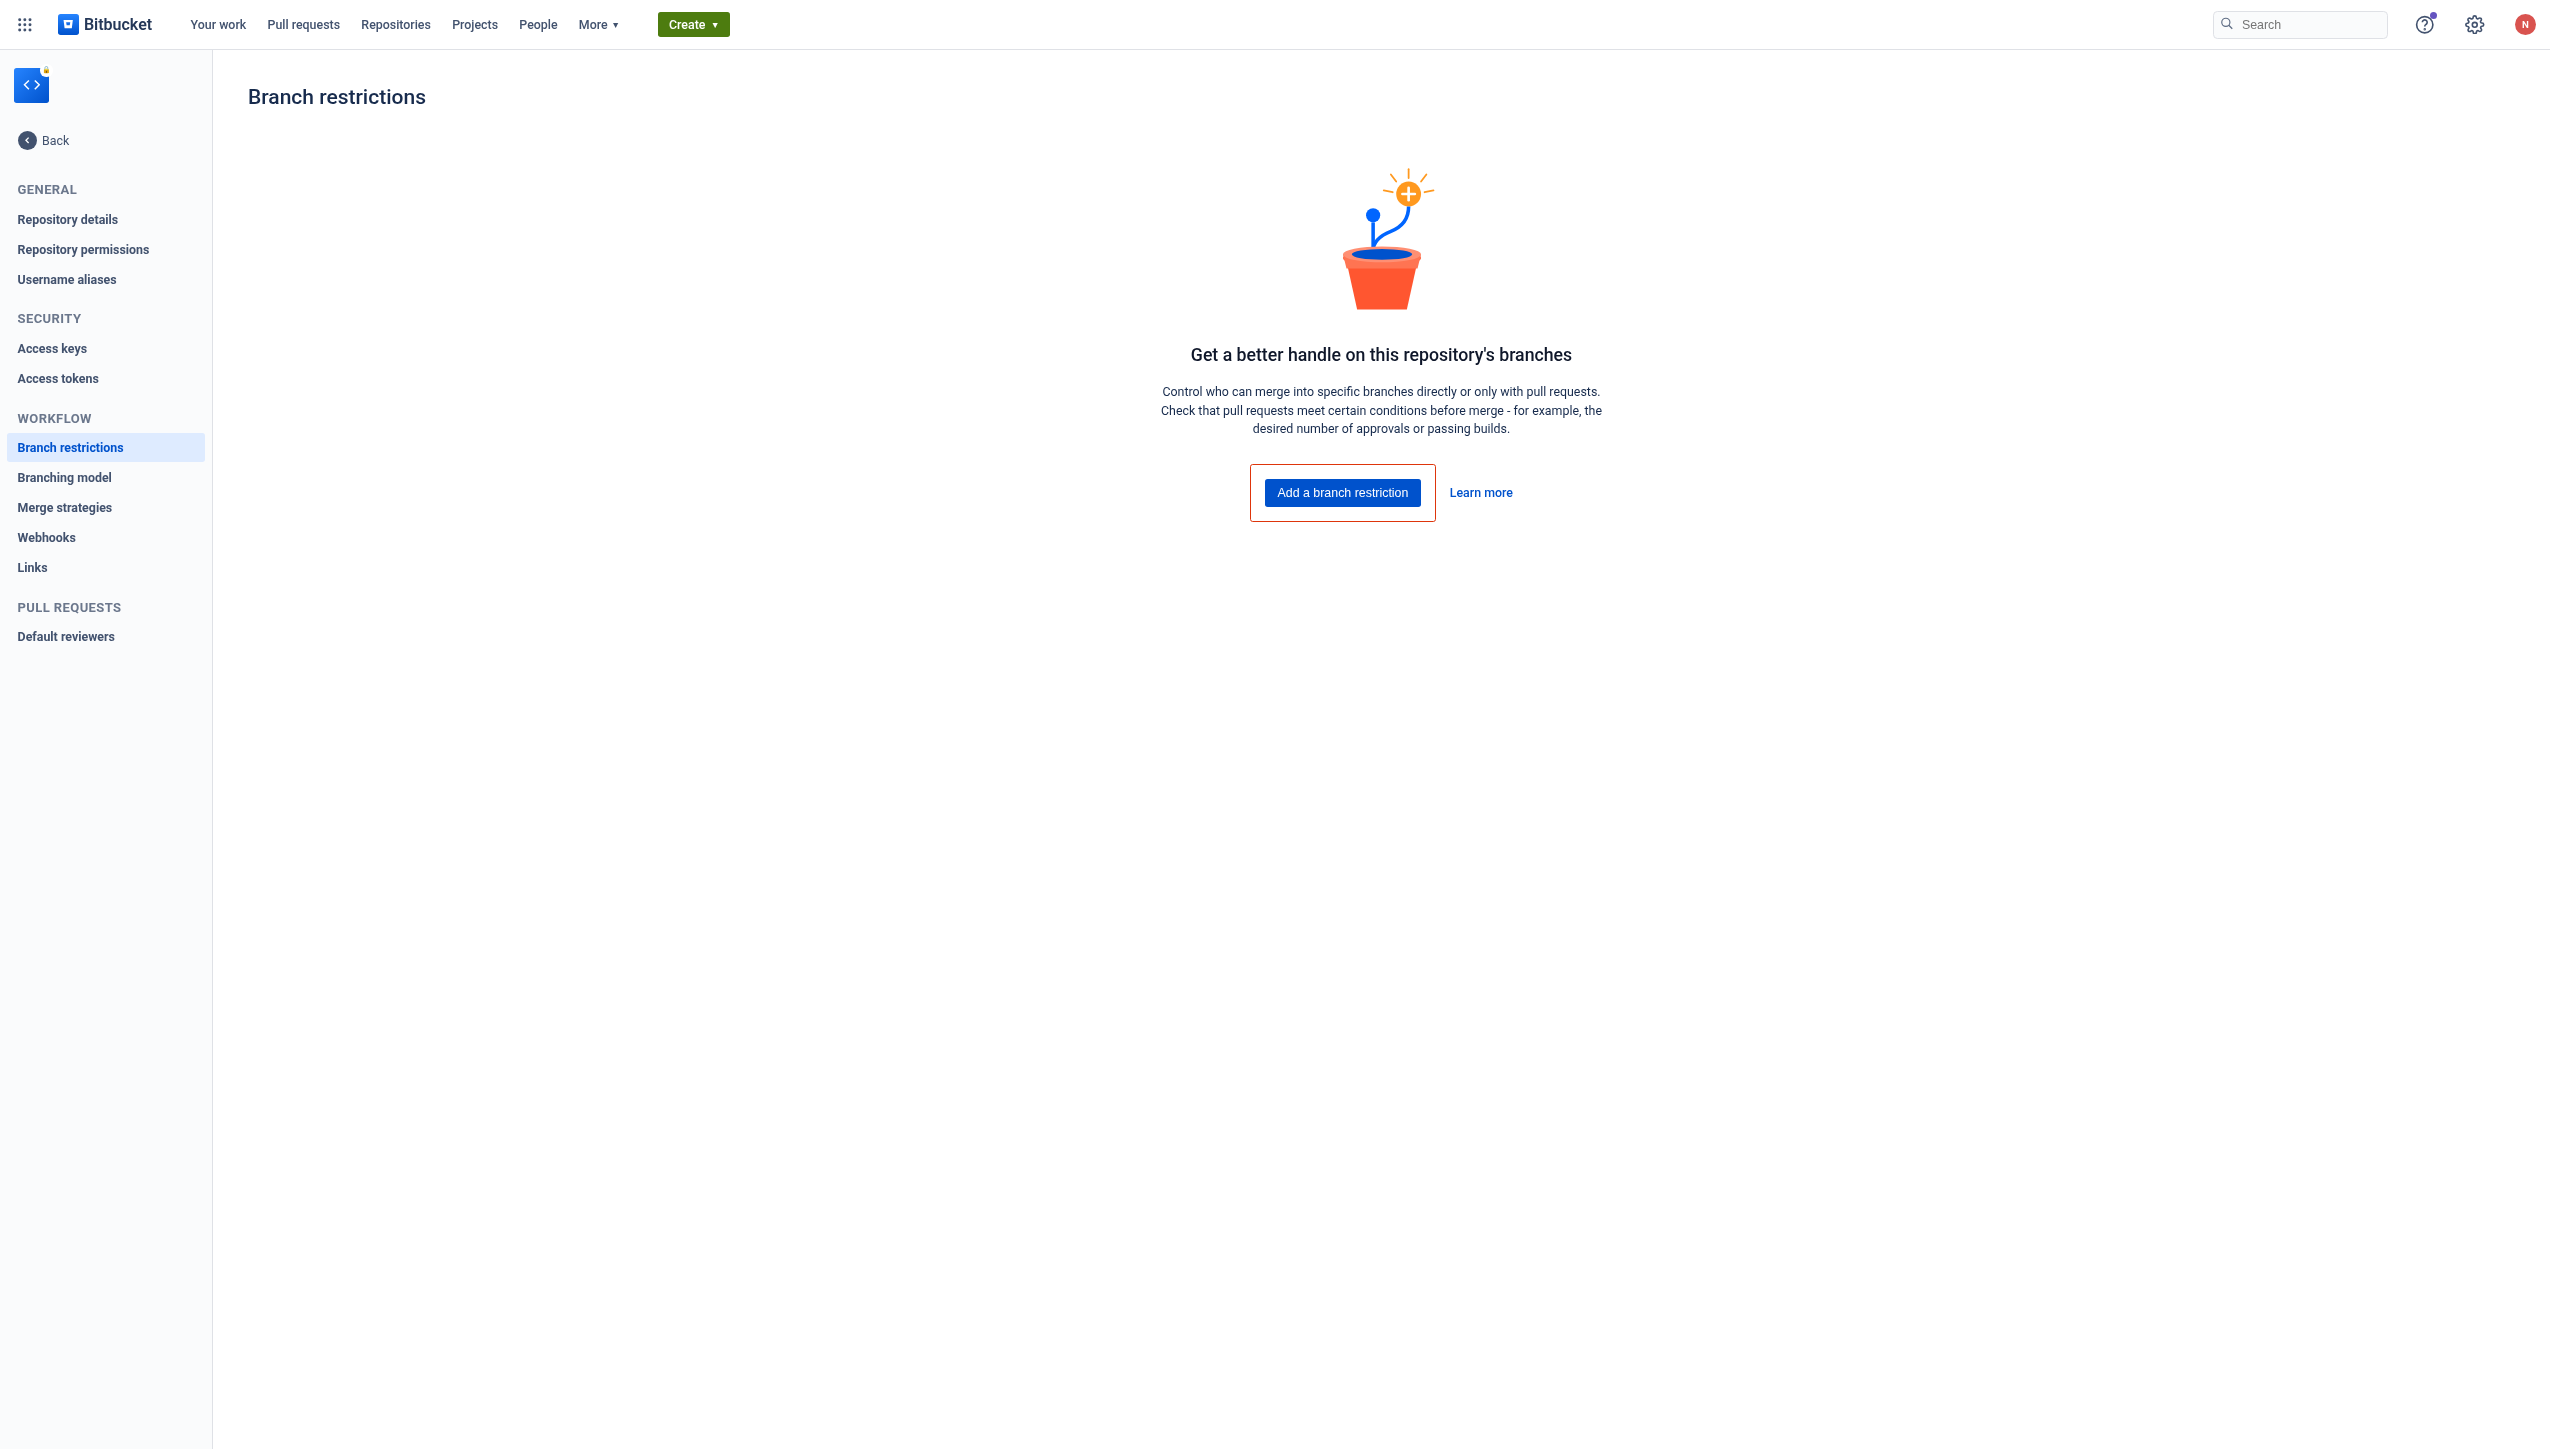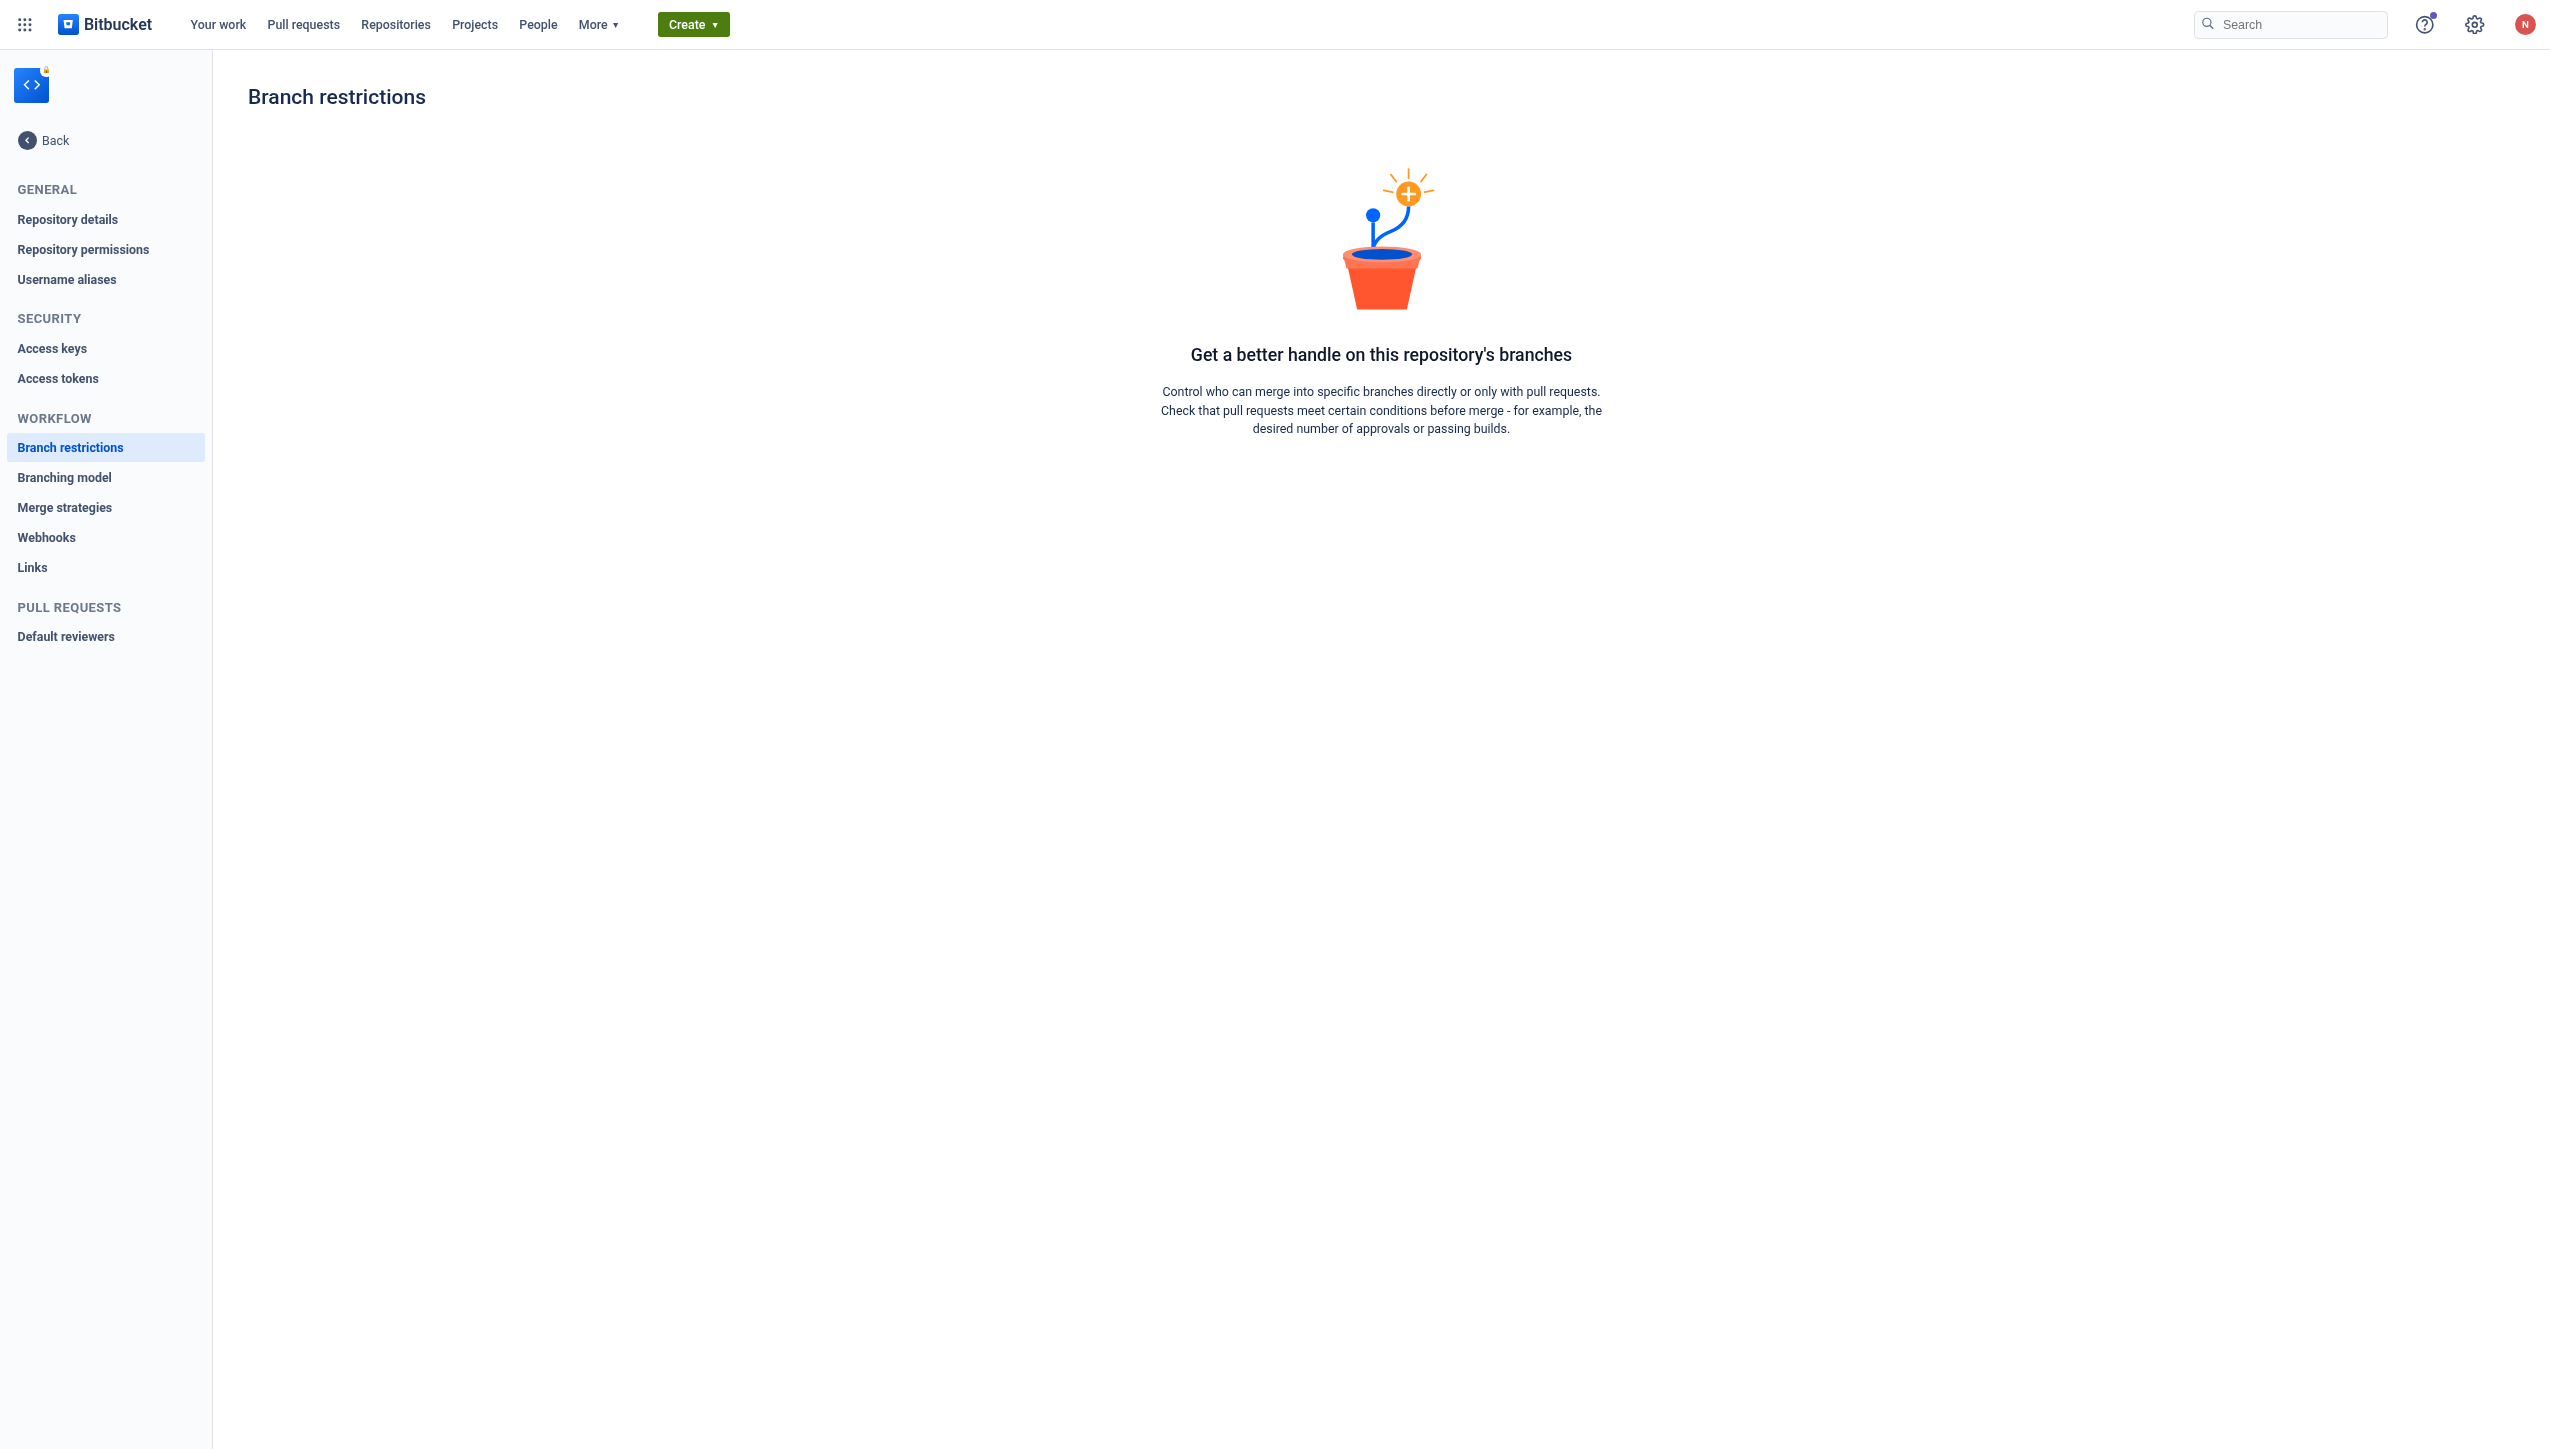--- a/index.html
+++ b/index.html
@@ -73,21 +73,21 @@
       font-weight: 500;
       cursor: pointer;
       margin-left: 10.6px;
       display: flex;
       align-items: center;
       gap: 5.3px;
     }
     .nav-spacer { flex: 1; }
     .search-box {
       position: relative;
-      width: 194px;
+      width: 175px;
       text-decoration: underline;
     }
     .search-input {
       width: 100%;
       height: 28px;
       padding: 0 7px 0 28px;
       border: 1.8px solid #dfe1e6;
       border-radius: 4.4px;
       font-size: 12.4px;
       background: #fafbfc;
@@ -409,16 +409,22 @@
           <path d="M36 104 L124 104 L120 120 L40 120 Z" fill="#FF7452"></path>
           <ellipse cx="80" cy="104" rx="44" ry="9" fill="#FF8F73"></ellipse>
           <ellipse cx="80" cy="104" rx="34" ry="6" fill="#0052CC"></ellipse>
         </svg>
       </div>
       <h2 class="empty-title">Get a better handle on this repository's branches</h2>
       <p class="empty-desc">
         <span>Control who can merge into specific branches directly or only with pull requests.</span><br>
         <span>Check that pull requests meet certain conditions before merge - for example, the desired number of approvals or passing builds.</span>
       </p>
+      <div class="actions">
+        <span class="primary-highlight">
+          <button class="primary-btn">Add a branch restriction</button>
+        </span>
+        <span class="link-btn">Learn more</span>
+      </div>
     </div>
   </div>
 </div>
 
 
 </body></html>

